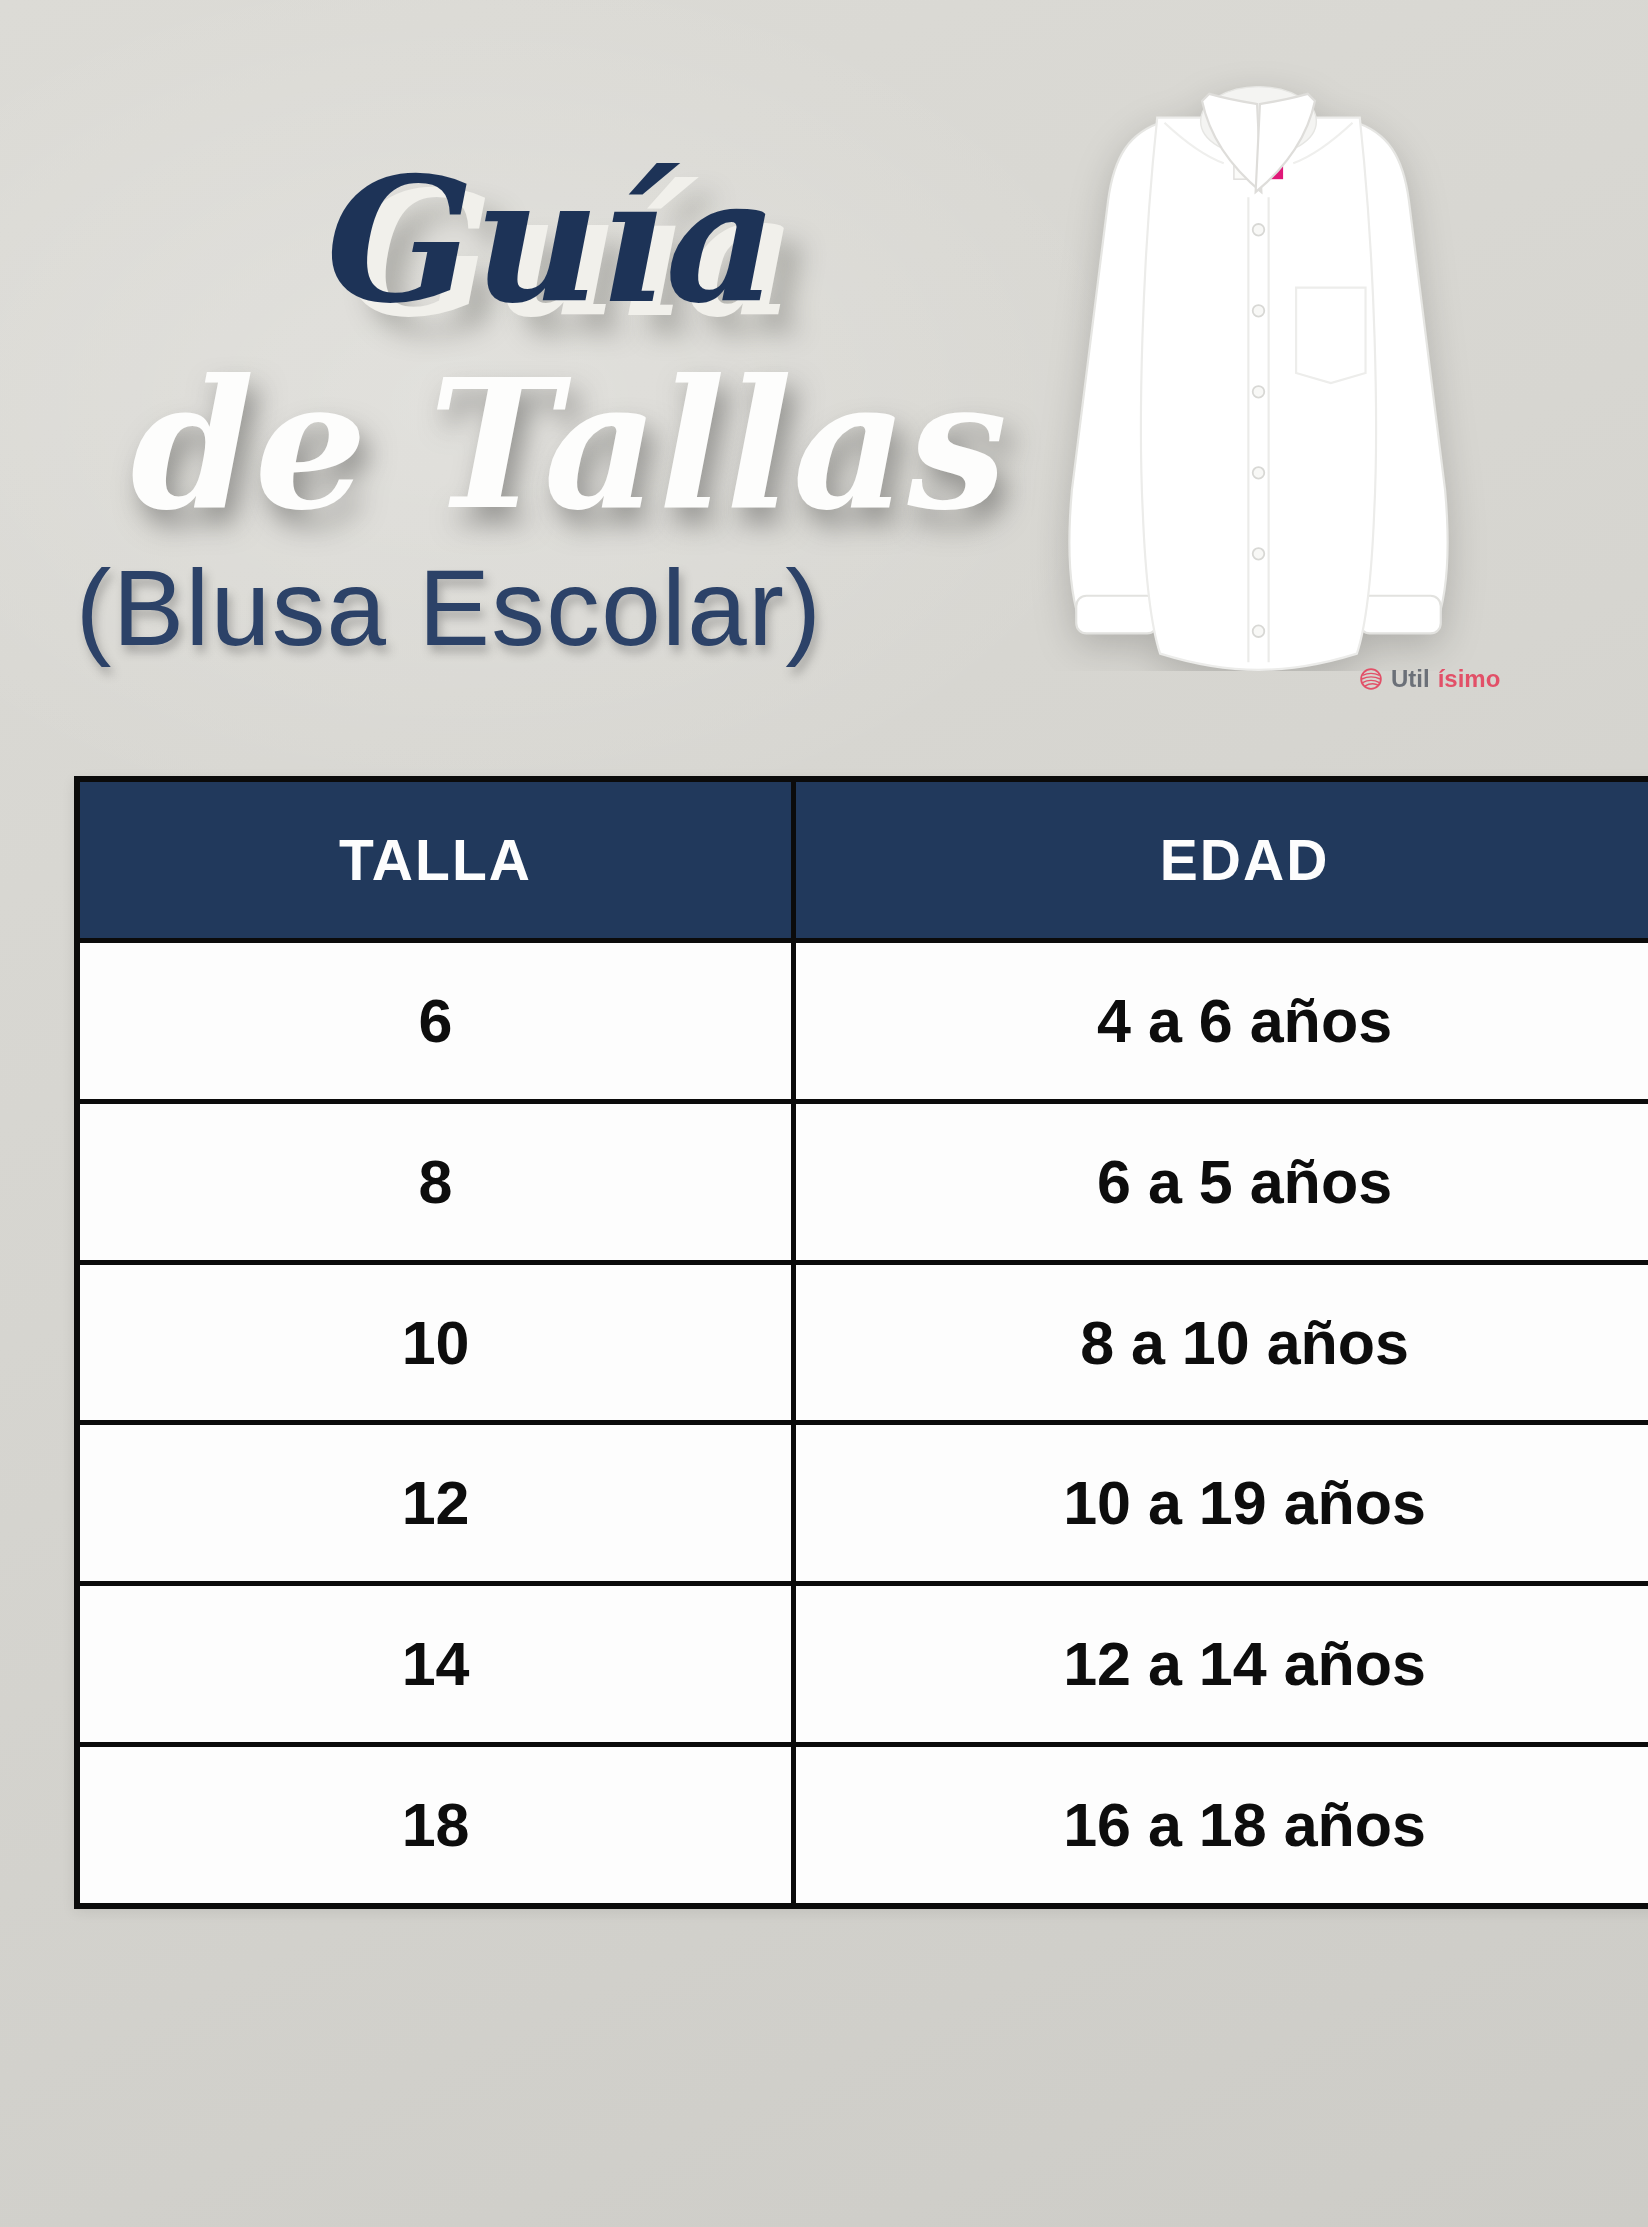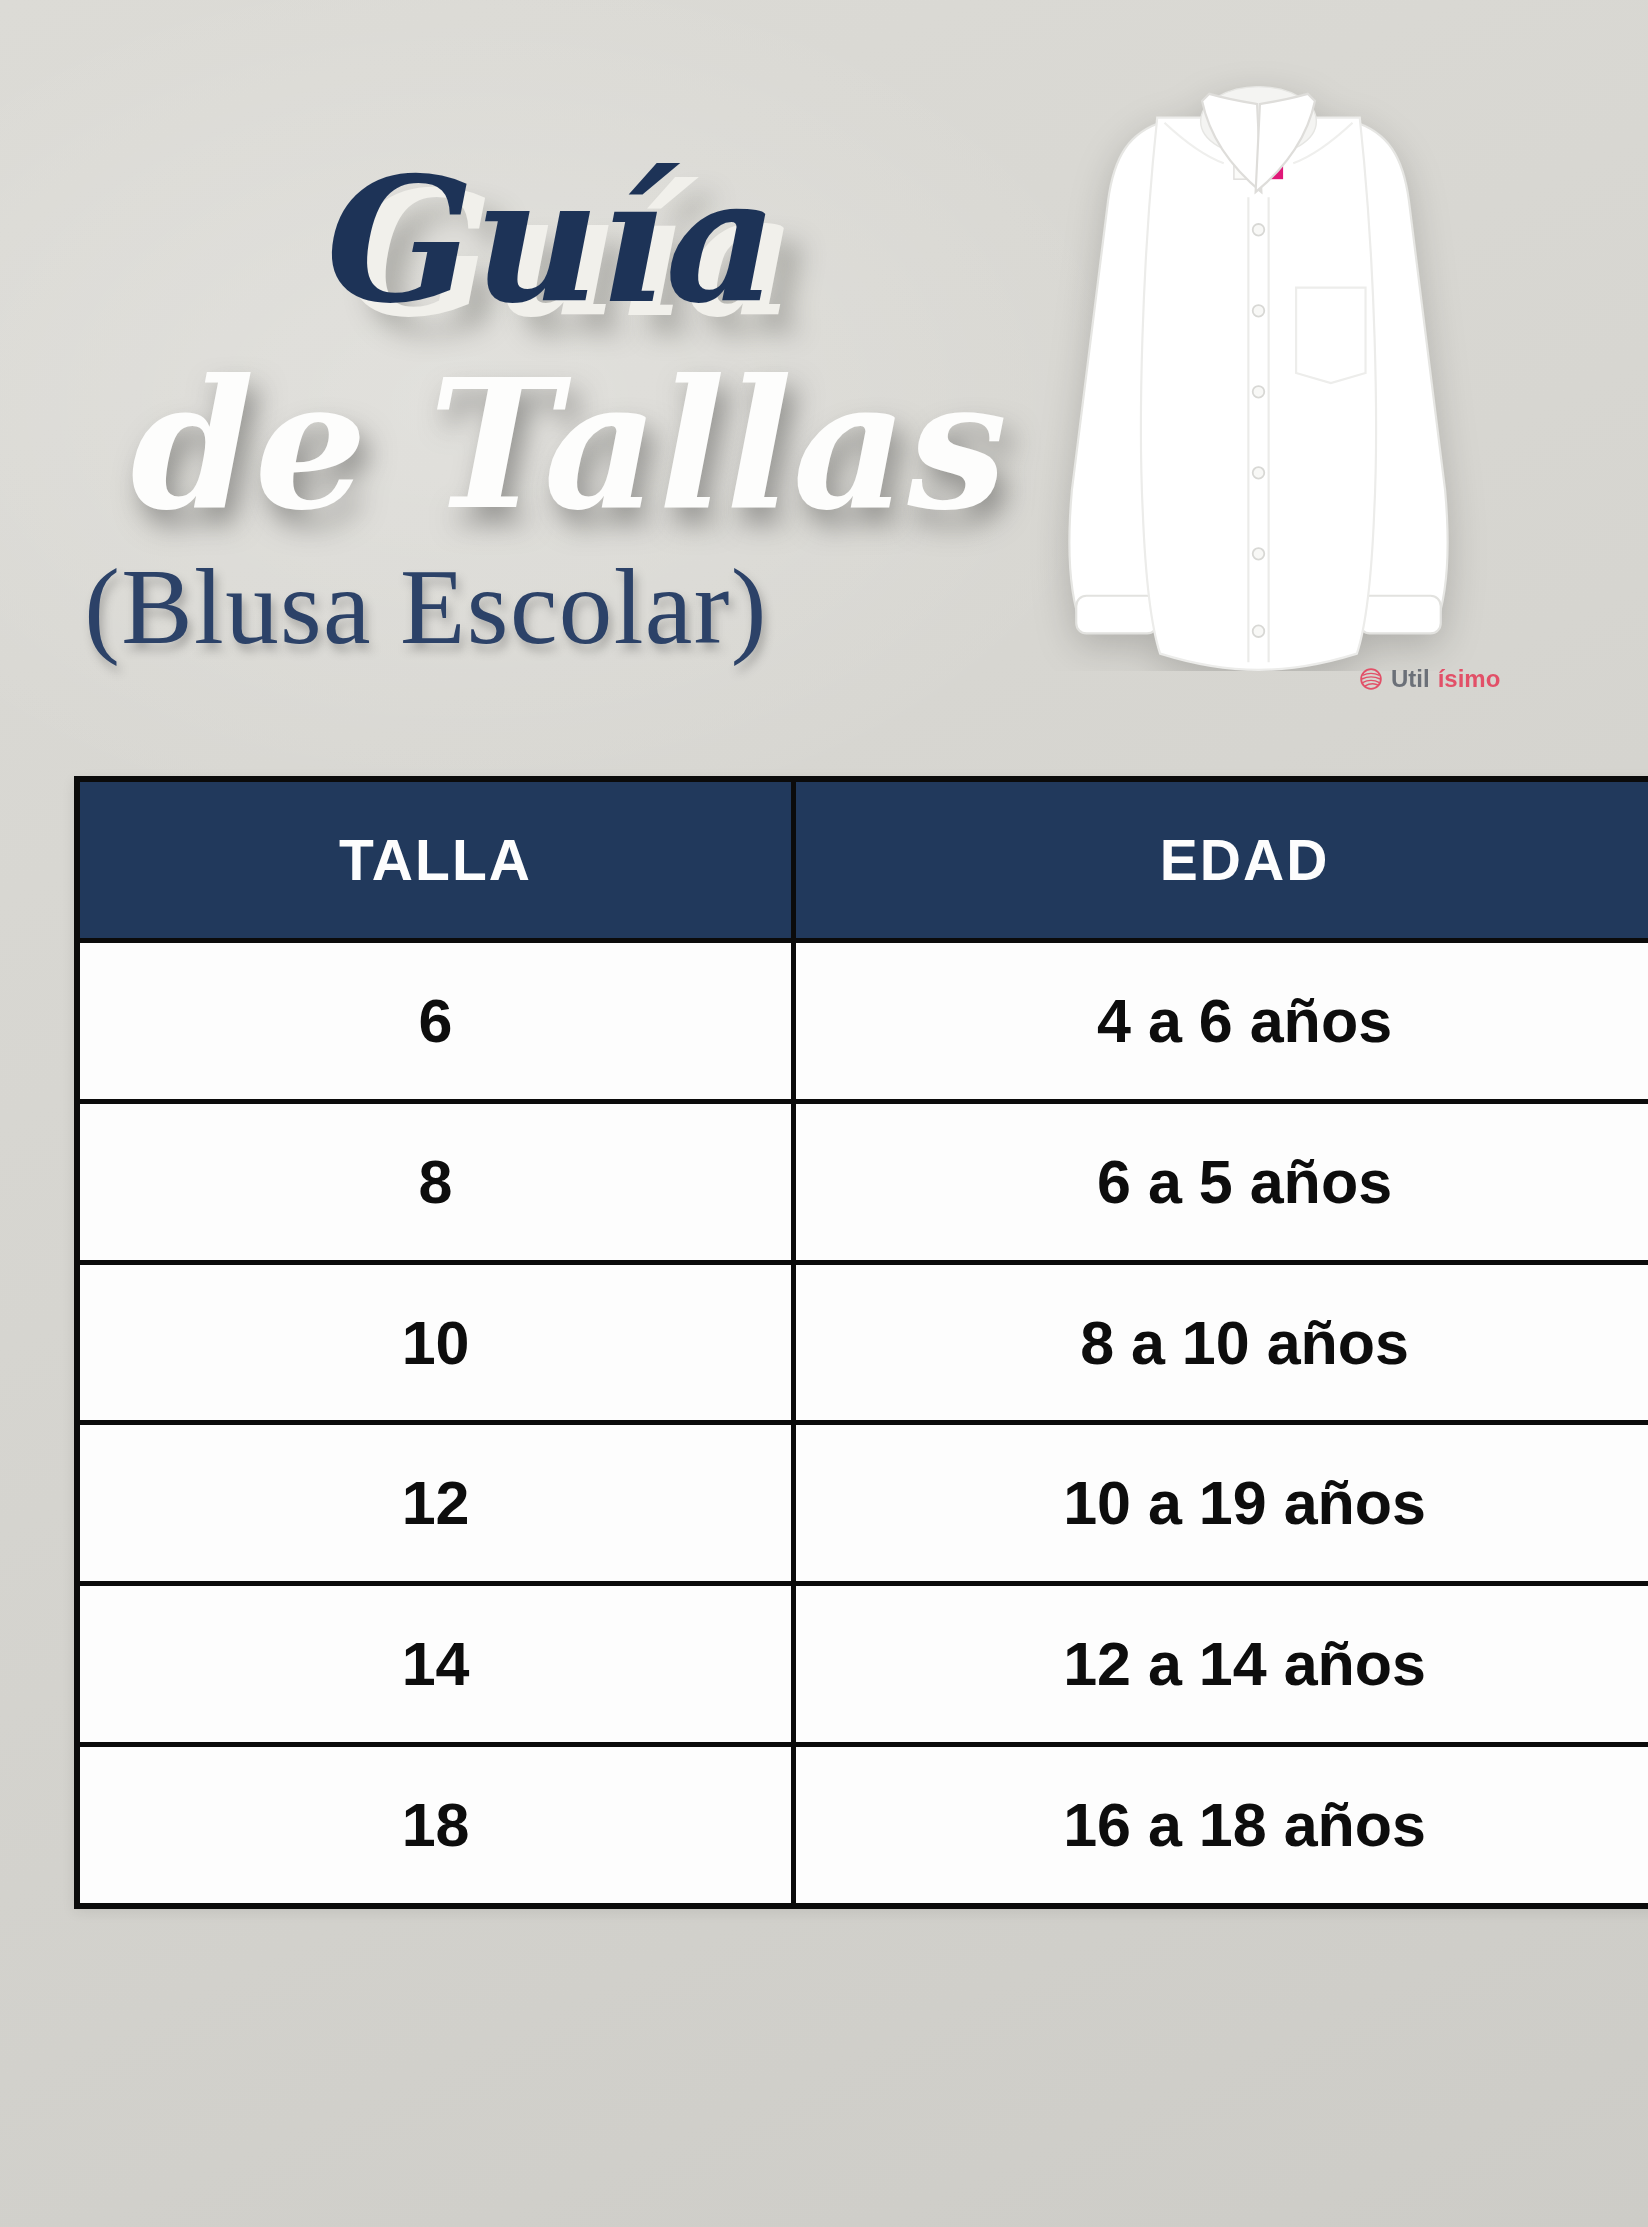--- a/index.html
+++ b/index.html
@@ -44,29 +44,28 @@
   }
   .title-line2{
     left:569px;top:357px;
     font-size:177px;
     font-weight:700;
     color:var(--title-white);
     text-shadow:8.5px 15.6px 27px rgba(80,80,78,0.55);
   }
   .subtitle{
     position:absolute;
-    left:426px;top:546px;
+    left:449px;top:546px;
     transform:translateX(-50%);
     font-size:107px;
     font-weight:500;
     letter-spacing:1.4px;
     color:var(--subtitle-navy);
     white-space:nowrap;
     text-shadow:3.5px 7px 10px rgba(70,70,68,0.35);
-    font-family:Liberation Serif, serif;
   }
 
   
   .shirt-wrap{
     position:absolute;
     left:1018px;top:49px;
     width:481px;height:622px;
   }
   .shirt-wrap svg{width:100%;height:100%;}
 

